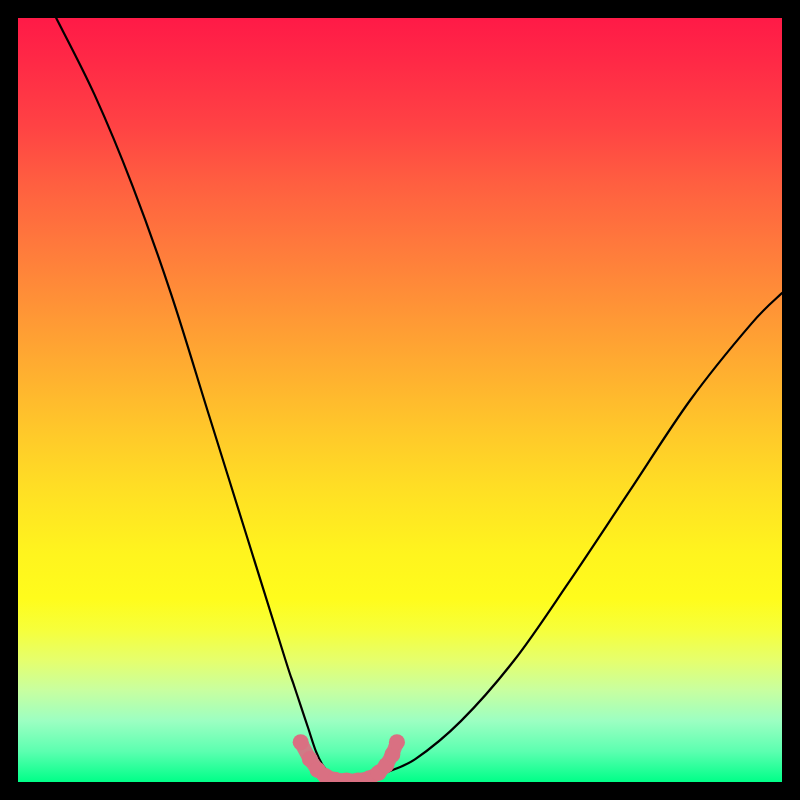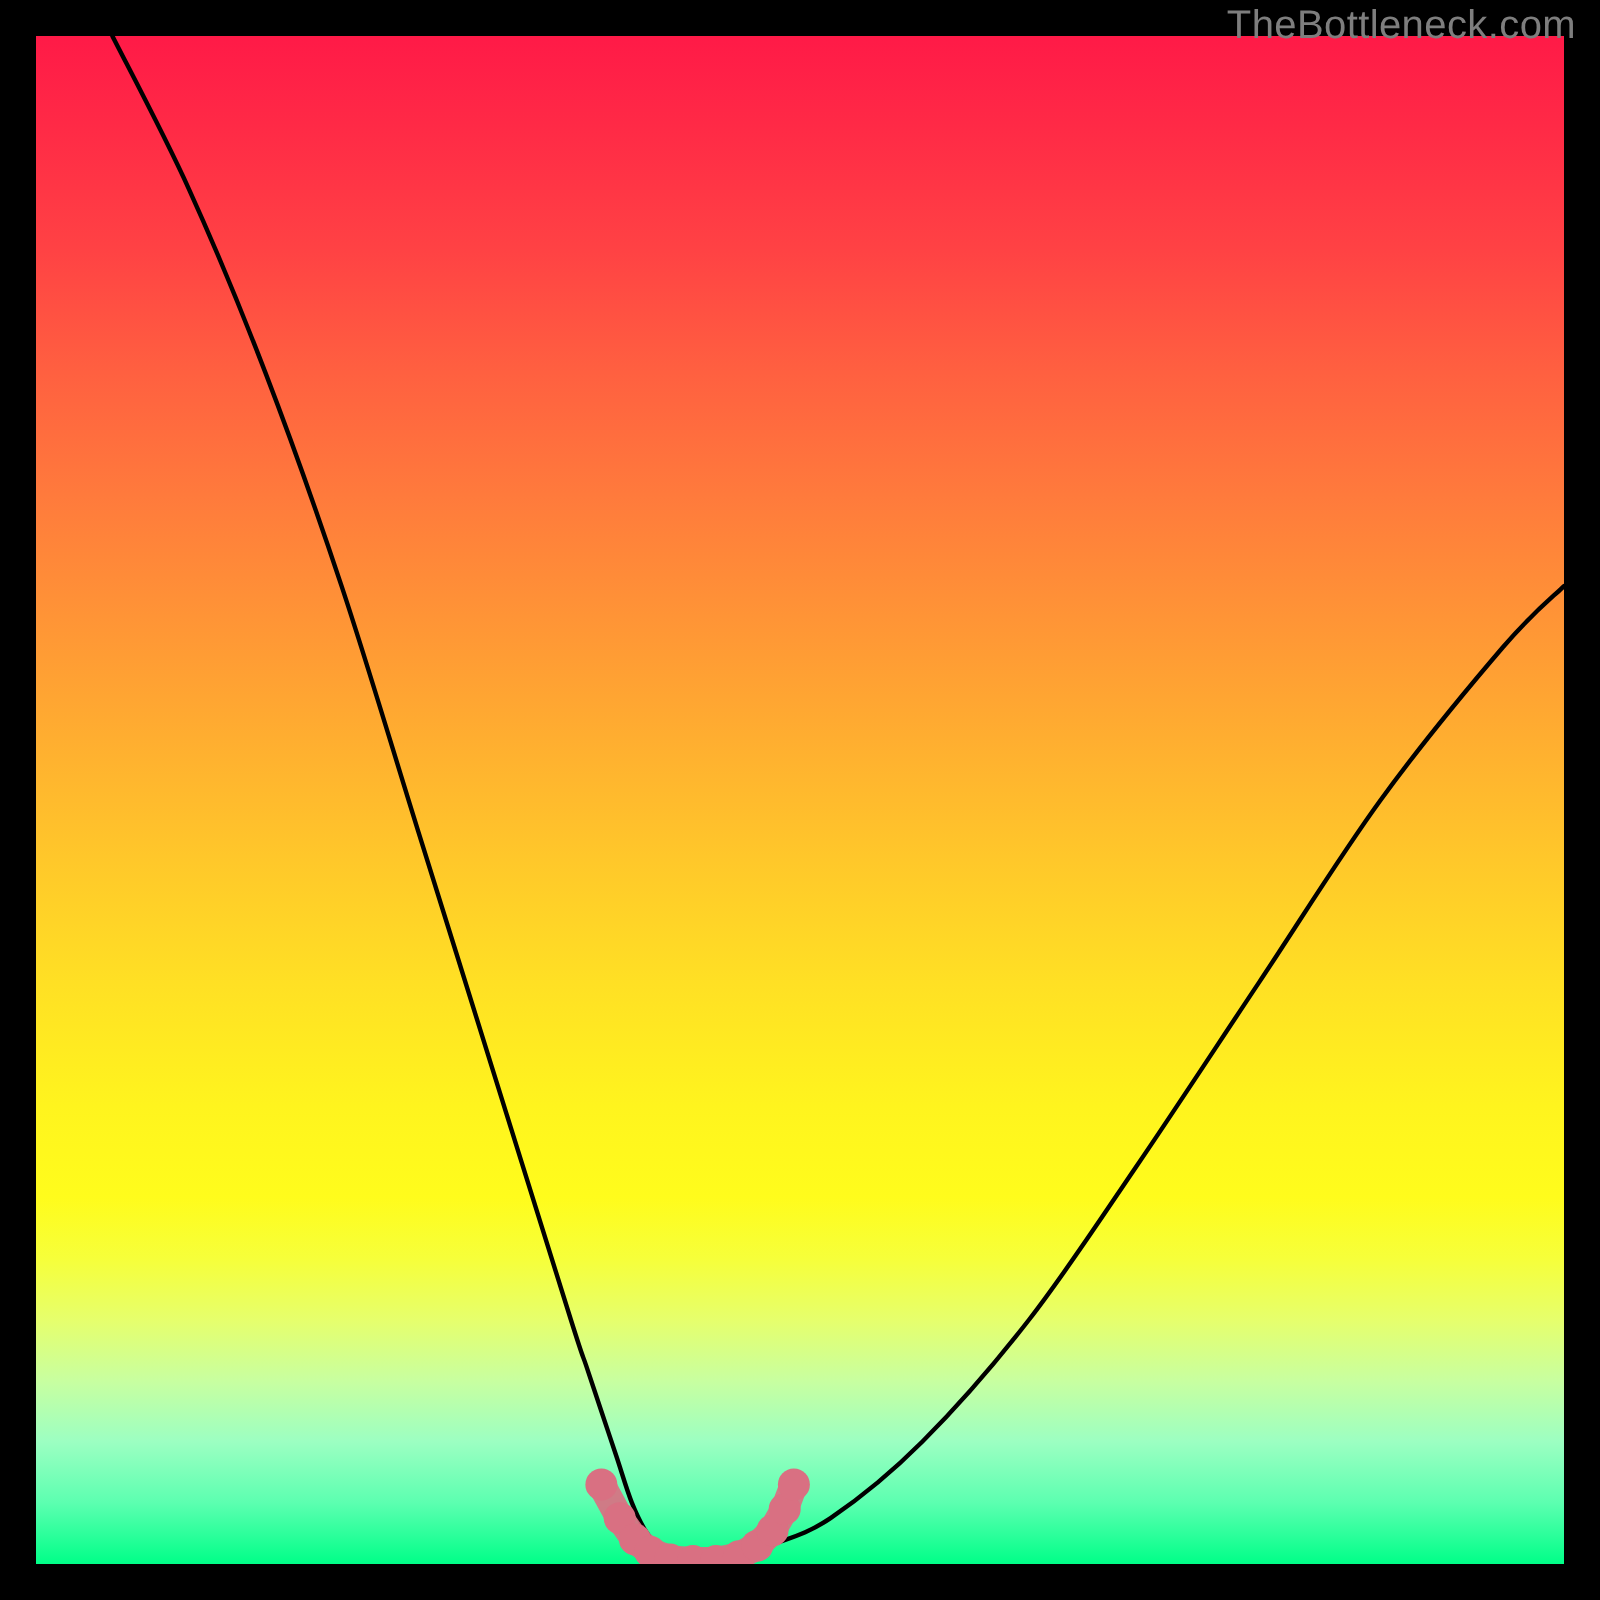--- a/index.html
+++ b/index.html
@@ -79,14 +79,13 @@
           <circle cx="328.52" cy="762.472" r="8" fill="#d97082"></circle>
           <circle cx="339.98" cy="762.472" r="8" fill="#d97082"></circle>
           <circle cx="351.44" cy="760.18" r="8" fill="#d97082"></circle>
           <circle cx="360.608" cy="754.832" r="8" fill="#d97082"></circle>
           <circle cx="368.24800000000005" cy="747.192" r="8" fill="#d97082"></circle>
           <circle cx="374.36" cy="736.496" r="8" fill="#d97082"></circle>
           <circle cx="378.944" cy="724.272" r="8" fill="#d97082"></circle>
         </g>
     </svg>
   </div>
-  <div class="watermark">TheBottleneck.com</div>
 </div>
 
 </body></html>

